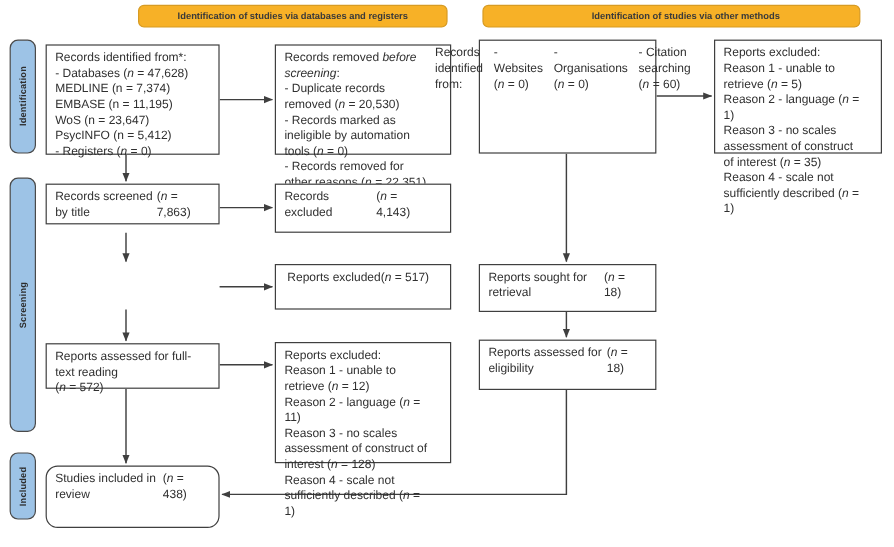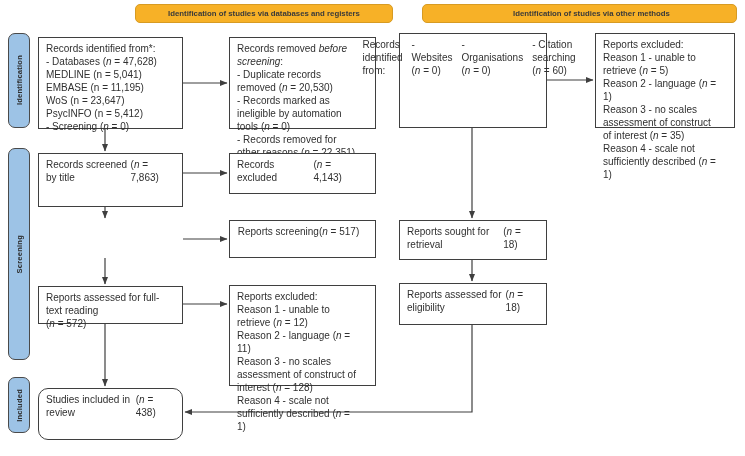--- a/index.html
+++ b/index.html
@@ -3,21 +3,21 @@
 <meta charset="utf-8">
 <style>
   html,body{margin:0;padding:0;background:#ffffff;}
   #stage{
     position:relative;width:745px;height:456px;background:#ffffff;
     font-family:"Liberation Sans", sans-serif;color:#303030;overflow:hidden;
   }
   .banner{
     position:absolute;height:19px;background:#F7B127;border:1px solid #D79B23;
     border-radius:5px;box-sizing:border-box;display:flex;align-items:center;justify-content:center;
-    font-size:7.8px;font-weight:bold;color:#3a3a3a;margin-left:20px;
+    font-size:7.8px;font-weight:bold;color:#3a3a3a;
   }
   .side-tab{
     position:absolute;left:8px;width:22px;background:#9DC3E6;border:1.3px solid #4a4a4a;
     border-radius:7px;box-sizing:border-box;display:flex;align-items:center;justify-content:center;
   }
   .side-tab span{
     writing-mode:vertical-rl;transform:rotate(180deg);
     font-size:7.6px;font-weight:bold;color:#2d2d2d;letter-spacing:.2px;white-space:nowrap;
   }
   .box{
@@ -69,47 +69,47 @@
     <line x1="105" y1="324" x2="105" y2="386" marker-end="url(#ah)"></line>
     <line x1="547" y1="80" x2="593" y2="80" marker-end="url(#ah)"></line>
     <line x1="472" y1="128" x2="472" y2="218" marker-end="url(#ah)"></line>
     <line x1="472" y1="260" x2="472" y2="281" marker-end="url(#ah)"></line>
     <polyline points="472,325 472,412 185,412" marker-end="url(#ah)"></polyline>
   </svg>
 
   <div class="box" style="left:38px;top:37px;width:145px;height:92px;">
     <div class="line">Records identified from*:</div>
     <div class="line"><span>- Databases (</span><i>n</i><span> = 47,628)</span></div>
-    <div class="line">MEDLINE (n = 5,041)</div>
+    <div class="line">MEDLINE (n = 7,374)</div>
     <div class="line">EMBASE (n = 11,195)</div>
     <div class="line">WoS (n = 23,647)</div>
     <div class="line">PsycINFO (n = 5,412)</div>
-    <div class="line"><span>- Screening (</span><i>n</i><span> = 0)</span></div>
+    <div class="line"><span>- Registers (</span><i>n</i><span> = 0)</span></div>
   </div>
 
   <div class="box" style="left:229px;top:37px;width:147px;height:92px;">
     <div class="line"><span>Records removed </span><i>before screening</i><span>:</span></div>
     <div class="line"><span>- Duplicate records removed (</span><i>n</i><span> = 20,530)</span></div>
     <div class="line"><span>- Records marked as ineligible by automation tools (</span><i>n</i><span> = 0)</span></div>
     <div class="line"><span>- Records removed for other reasons (</span><i>n</i><span> = 22,351)</span></div>
   </div>
 
-  <div class="box center" style="left:38px;top:153px;width:145px;height:54px;justify-content:center;">
+  <div class="box center" style="left:38px;top:153px;width:145px;height:34px;justify-content:center;">
     <div class="line">Records screened by title</div>
     <div class="line"><span>(</span><i>n</i><span> = 7,863)</span></div>
   </div>
 
   <div class="box center" style="left:229px;top:153px;width:147px;height:41px;">
     <div class="line">Records excluded</div>
     <div class="line"><span>(</span><i>n</i><span> = 4,143)</span></div>
   </div>
 
 
   <div class="box center" style="left:229px;top:220px;width:147px;height:38px;">
-    <div class="line">Reports screening</div>
+    <div class="line">Reports excluded</div>
     <div class="line"><span>(</span><i>n</i><span> = 517)</span></div>
   </div>
 
   <div class="box" style="left:38px;top:286px;width:145px;height:38px;">
     <div class="line">Reports assessed for full-text reading</div>
     <div class="line"><span>(</span><i>n</i><span> = 572)</span></div>
   </div>
 
   <div class="box" style="left:229px;top:285px;width:147px;height:101px;">
     <div class="line">Reports excluded:</div>

